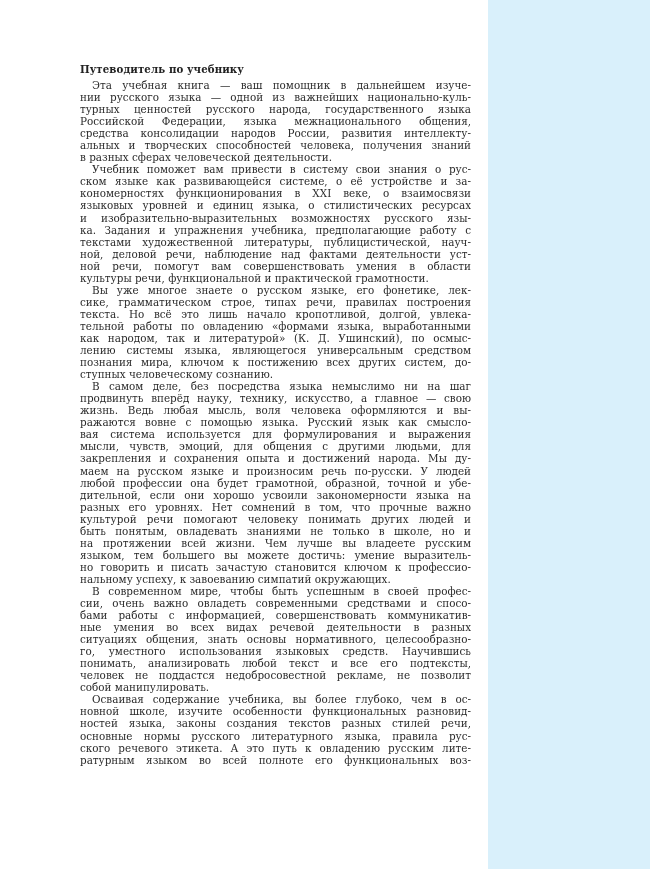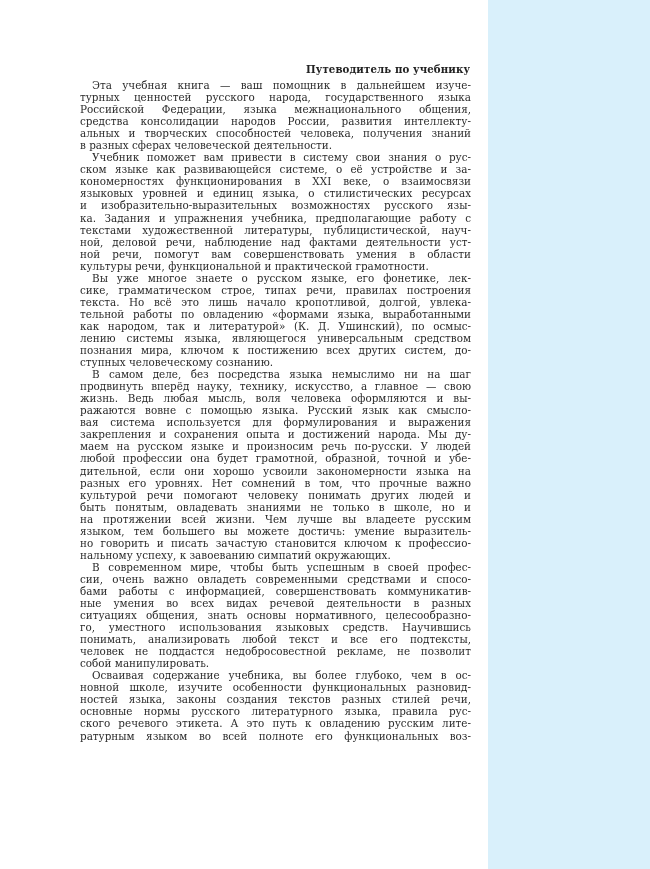--- a/index.html
+++ b/index.html
@@ -8,21 +8,21 @@
     background: #ffffff;
     font-family: "DejaVu Serif", "Liberation Serif", serif;
     color: #2a2a2a;
   }
   .side-panel {
     position: absolute; left: 488px; top: 0; width: 162px; height: 869px;
     background: #d9f0fb;
   }
   .title {
     position: absolute; left: 80px; top: 63px; width: 390px;
-    text-align: right; font-weight: bold; font-size: 10.2px; letter-spacing: 0.1px;
+    text-align: left; font-weight: bold; font-size: 10.2px; letter-spacing: 0.1px;
     color: #222;
   }
   .body-text {
     position: absolute; left: 80px; top: 79px; width: 391px;
   }
   .line {
     height: 12.05px; line-height: 12.05px; font-size: 10.4px;
     white-space: nowrap; text-align: justify; text-align-last: justify;
     overflow: visible;
   }
@@ -34,20 +34,21 @@
 
 <div class="side-panel">
   
 </div>
 
 <div class="title">Путеводитель по учебнику</div>
 
 <div class="body-text" id="body-text">
     <div>
       <div class="line indent">Эта учебная книга — ваш помощник в дальнейшем изуче-</div>
+      <div class="line">нии русского языка — одной из важнейших национально-куль-</div>
       <div class="line">турных ценностей русского народа, государственного языка</div>
       <div class="line">Российской Федерации, языка межнационального общения,</div>
       <div class="line">средства консолидации народов России, развития интеллекту-</div>
       <div class="line">альных и творческих способностей человека, получения знаний</div>
       <div class="line last">в разных сферах человеческой деятельности.</div>
     </div>
     <div>
       <div class="line indent">Учебник поможет вам привести в систему свои знания о рус-</div>
       <div class="line">ском языке как развивающейся системе, о её устройстве и за-</div>
       <div class="line">кономерностях функционирования в XXI веке, о взаимосвязи</div>
@@ -68,20 +69,21 @@
       <div class="line">лению системы языка, являющегося универсальным средством</div>
       <div class="line">познания мира, ключом к постижению всех других систем, до-</div>
       <div class="line last">ступных человеческому сознанию.</div>
     </div>
     <div>
       <div class="line indent">В самом деле, без посредства языка немыслимо ни на шаг</div>
       <div class="line">продвинуть вперёд науку, технику, искусство, а главное — свою</div>
       <div class="line">жизнь. Ведь любая мысль, воля человека оформляются и вы-</div>
       <div class="line">ражаются вовне с помощью языка. Русский язык как смысло-</div>
       <div class="line">вая система используется для формулирования и выражения</div>
+      <div class="line">мысли, чувств, эмоций, для общения с другими людьми, для</div>
       <div class="line">закрепления и сохранения опыта и достижений народа. Мы ду-</div>
       <div class="line">маем на русском языке и произносим речь по-русски. У людей</div>
       <div class="line">любой профессии она будет грамотной, образной, точной и убе-</div>
       <div class="line">дительной, если они хорошо усвоили закономерности языка на</div>
       <div class="line">разных его уровнях. Нет сомнений в том, что прочные важно</div>
       <div class="line">культурой речи помогают человеку понимать других людей и</div>
       <div class="line">быть понятым, овладевать знаниями не только в школе, но и</div>
       <div class="line">на протяжении всей жизни. Чем лучше вы владеете русским</div>
       <div class="line">языком, тем большего вы можете достичь: умение выразитель-</div>
       <div class="line">но говорить и писать зачастую становится ключом к профессио-</div>

